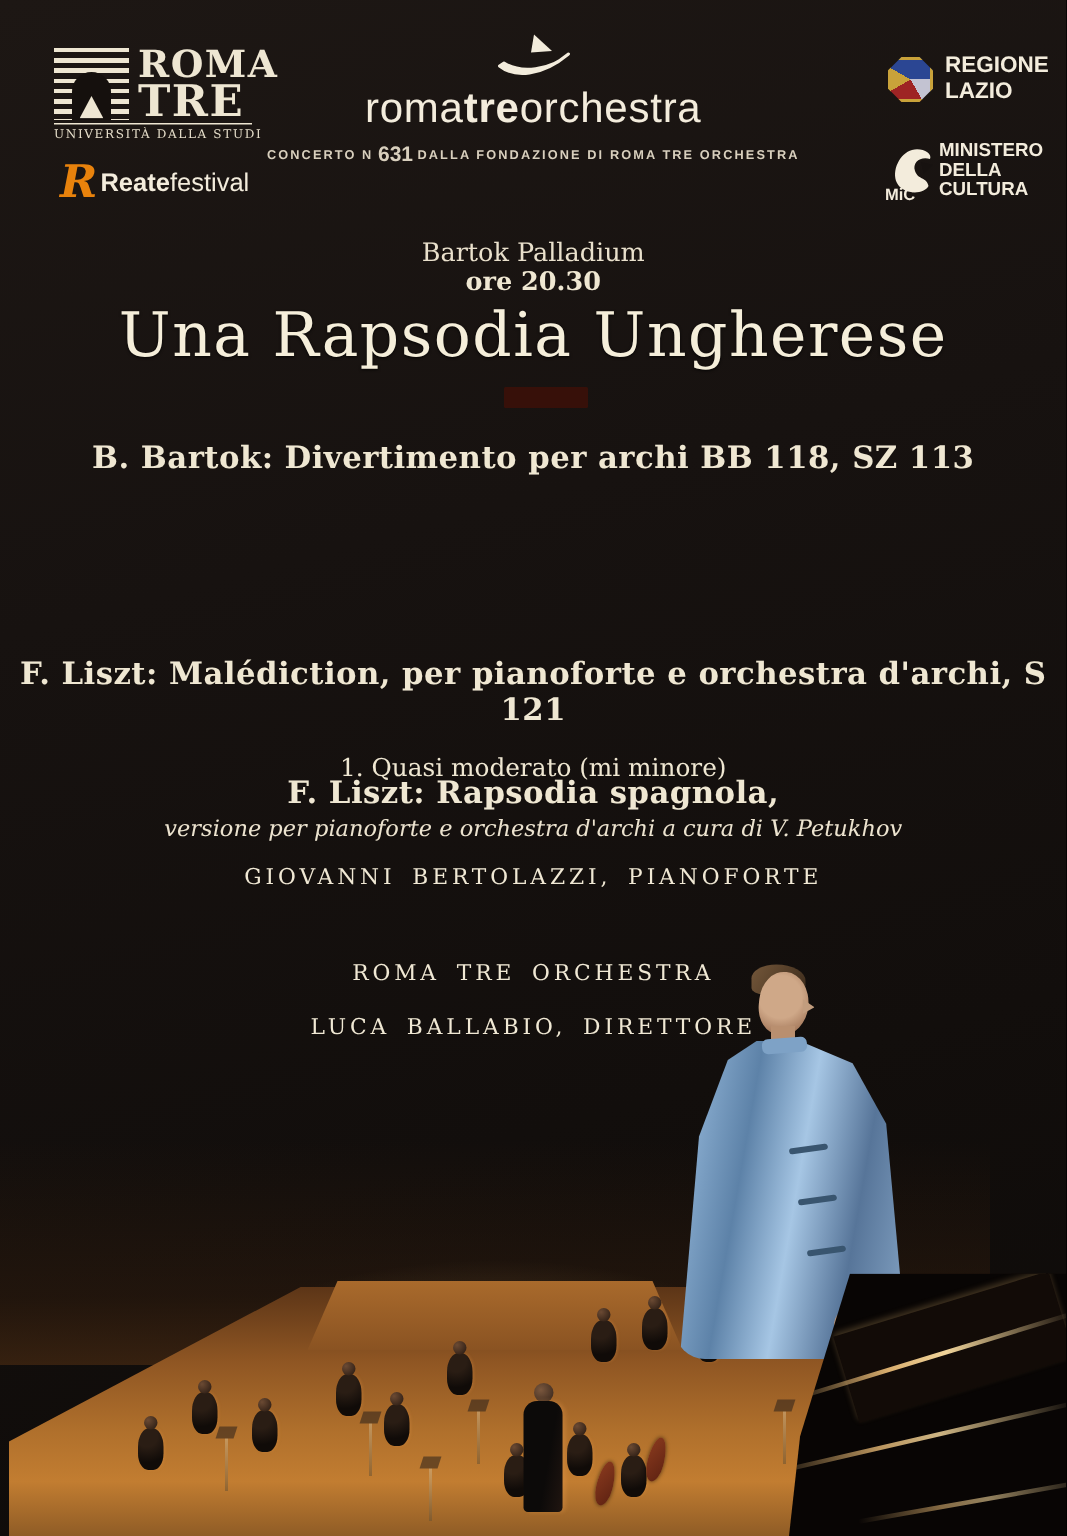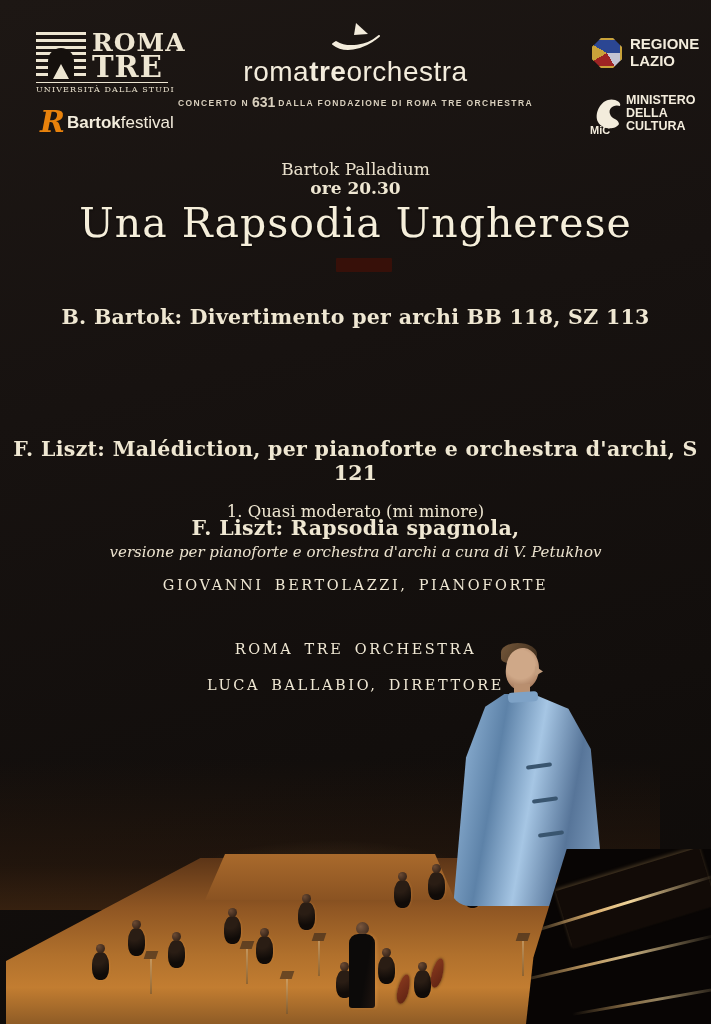--- a/index.html
+++ b/index.html
@@ -62,21 +62,21 @@
 
   
   .ev-date{top:137px;font-size:19px;font-weight:bold;letter-spacing:.3px;}
   .ev-venue{top:159px;font-size:17px;color:#e9e0cc;}
   .ev-time{top:178px;font-size:17px;font-weight:bold;}
   .main-title{top:199px;font-size:41px;letter-spacing:1px;color:#f5eeda;
     text-shadow:0 1px 2px rgba(0,0,0,.8);}
   .red-mark{left:336px;top:258px;width:56px;height:14px;background:#401008;opacity:.8;border-radius:1px;}
 
   .piece-title{font-size:20.5px;font-weight:bold;letter-spacing:.3px;}
-  .p1t{top:305px;}
+  .p1t{top:293px;}
   .p1m{top:349px;font-size:16.5px;font-style:italic;line-height:21px;}
   .p2t{top:437px;}
   .p2m{top:502px;font-size:16.5px;}
   .p3t{top:516px;}
   .p3n{top:543px;font-size:15px;font-style:italic;color:#ece3cf;}
 
   .perf{font-size:14.5px;letter-spacing:2.6px;word-spacing:4px;color:#f0e8d4;}
   .pf1{top:577px;} .pf2{top:641px;} .pf3{top:677px;}
 
   
@@ -151,21 +151,21 @@
       <div class="rt-tri"></div>
     </div>
     <div class="rt-name">
       <span class="l1">ROMA</span>
       <span class="l2">TRE</span>
     </div>
     <div class="rt-sub">UNIVERSITÀ DALLA STUDI</div>
   </div>
 
   <div class="abs reate">
-    <span class="r">R</span><span class="b">Bartok</span><span class="i">festival</span>
+    <span class="r">R</span><span class="b">Reate</span><span class="i">festival</span>
   </div>
 
   <div class="abs ctr rto">
     <svg class="rto-swoosh" width="58" height="34" viewBox="0 0 58 34">
       <path d="M29 1 L41 12 L27 13 Z" fill="#f3ecdc"></path>
       <path d="M6 22 C16 30 34 29 52 14 C40 25 20 27 9 20 Z" fill="#f3ecdc" stroke="#f3ecdc" stroke-width="2" stroke-linejoin="round"></path>
     </svg>
     <div class="rto-word"><span>roma</span><span class="bold">tre</span><span>orchestra</span></div>
   </div>
   <div class="abs ctr concert-line">

